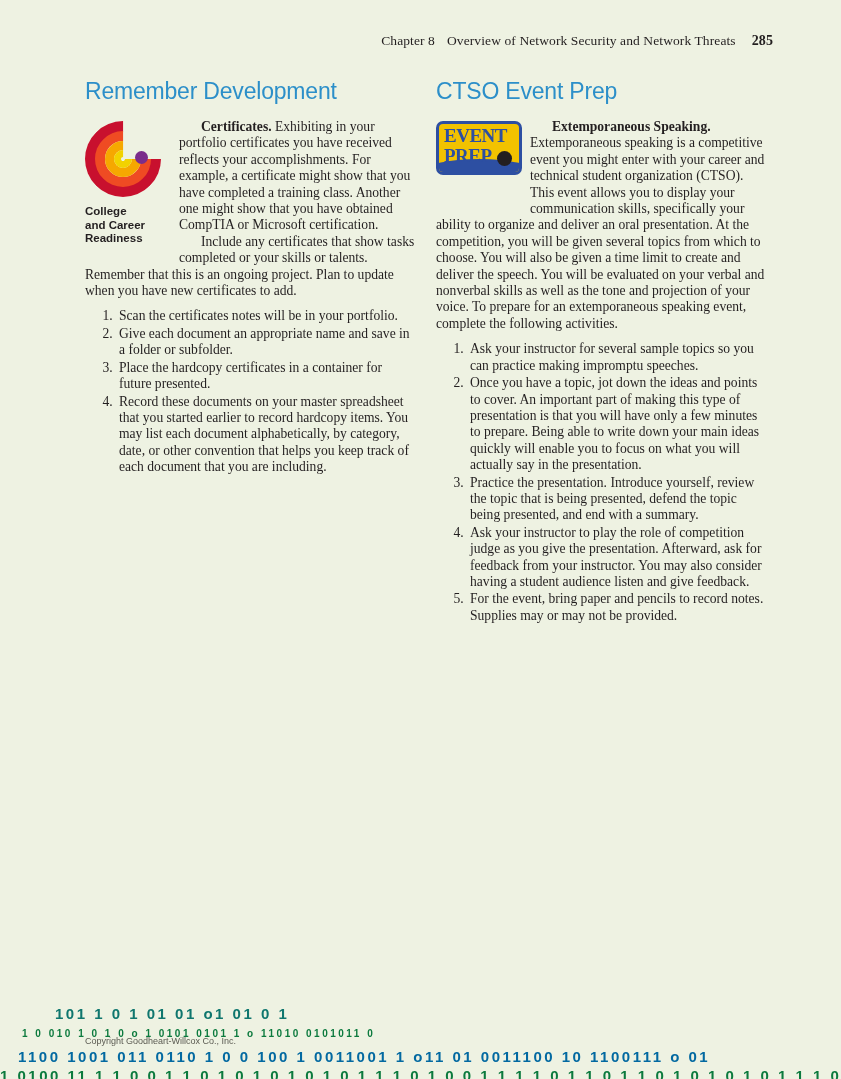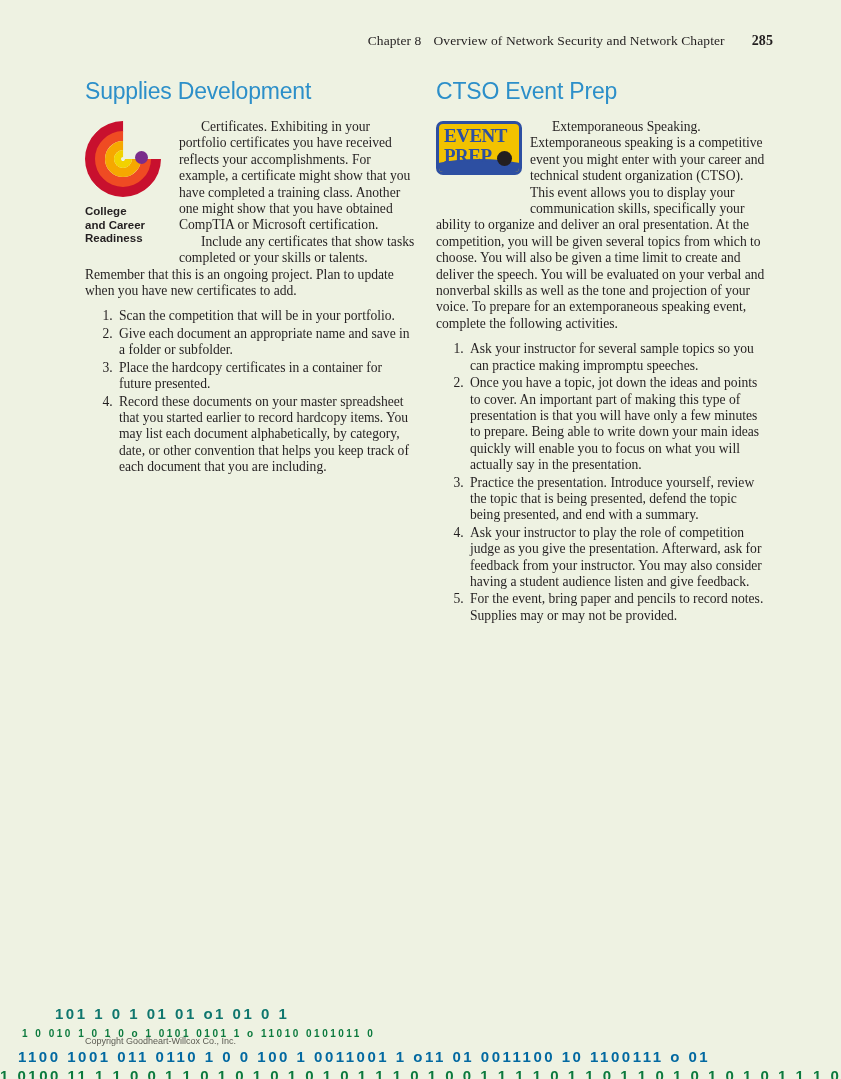--- a/index.html
+++ b/index.html
@@ -34,21 +34,21 @@
   .running-head .chap {
     font-size: 13.5px;
   }
   .running-head .sep {
     display: inline-block;
     width: 12px;
   }
   .running-head .pg {
     font-weight: bold;
     font-size: 14px;
-    margin-left: 27px;
+    margin-left: 16px;
   }
 
   
   .col {
     position: absolute;
     top: 78px;
     width: 332px;
   }
   .col-left { left: 85px; }
   .col-right { left: 436px; }
@@ -63,21 +63,21 @@
   }
 
   
   .body-text {
     font-size: 13.6px;
     line-height: 16.4px;
     text-align: left;
     margin: 0;
   }
   .body-text .lead {
-    font-weight: normal;
+    font-weight: bold;
     margin-top: 44px;
   }
   .indent {
     text-indent: 22px;
     display: block;
   }
 
   
   .wrap-icon-left {
     float: left;
@@ -216,25 +216,25 @@
   .brow2 { top: 35px;  font-size: 10px; letter-spacing: 2.5px; color: #0c7a3e; }
   .brow3 { top: 55px;  font-size: 15px; letter-spacing: 2.5px; color: #0369a1; }
   .brow4 { top: 74px;  font-size: 15px; letter-spacing: 2.5px; color: #0c7a3e; }
 </style>
 </head>
 <body>
 
 <div class="page">
 
   <div class="running-head">
-    <span class="chap">Chapter 8</span><span class="sep"></span><span class="chap">Overview of Network Security and Network Chapter</span><span class="pg">285</span>
+    <span class="chap">Chapter 8</span><span class="sep"></span><span class="chap">Overview of Network Security and Network Threats</span><span class="pg">285</span>
   </div>
 
   <div class="col col-left">
-    <h2 class="section-title">Supplies Development</h2>
+    <h2 class="section-title">Remember Development</h2>
 
     <div class="wrap-icon-left">
       <div class="ccr-icon">
         <div class="ccr-art">
 
           <div class="arc" style="left:0px;  top:0px;  width:76px;height:76px; border-width:11px; border-left-color:#c8102e;  border-top-color:#c8102e; border-bottom-color:#c8102e; transform:rotate(-45deg);"></div>
           <div class="arc" style="left:10px; top:10px; width:56px;height:56px; border-width:10px; border-left-color:#ef4b23;  border-top-color:#ef4b23; border-bottom-color:#ef4b23; transform:rotate(-45deg);"></div>
           <div class="arc" style="left:20px; top:20px; width:36px;height:36px; border-width:9px;  border-left-color:#f6a800;  border-top-color:#f6a800; border-bottom-color:#f6a800; transform:rotate(-45deg);"></div>
           <div class="arc" style="left:29px; top:29px; width:18px;height:18px; border-width:7px;  border-left-color:#f2d200;  border-top-color:#f2d200; border-bottom-color:#f2d200; transform:rotate(-45deg);"></div>
           <div style="position:absolute; left:50px; top:30px; width:13px; height:13px; border-radius:50%; background:#7b2d8b;"></div>
@@ -247,21 +247,21 @@
       </div>
     </div>
 
     <div class="body-text">
       <span class="indent"><span class="lead">Certificates.</span><span> Exhibiting in your portfolio certificates you have received reflects your accomplishments. For example, a certificate might show that you have completed a training class. Another one might show that you have obtained CompTIA or Microsoft certification.</span></span>
       <span class="indent">Include any certificates that show tasks completed or your skills or talents. Remember that this is an ongoing project. Plan to update when you have new certificates to add.</span>
     </div>
     <div class="clearfix"></div>
 
     <ol class="num-list">
-      <li>Scan the competition that will be in your portfolio.</li>
+      <li>Scan the certificates notes will be in your portfolio.</li>
       <li>Give each document an appropriate name and save in a folder or subfolder.</li>
       <li>Place the hardcopy certificates in a container for future presented.</li>
       <li>Record these documents on your master spreadsheet that you started earlier to record hardcopy items. You may list each document alphabetically, by category, date, or other convention that helps you keep track of each document that you are including.</li>
     </ol>
   </div>
 
   <div class="col col-right">
     <h2 class="section-title">CTSO Event Prep</h2>
 
     <div class="wrap-icon-right">

